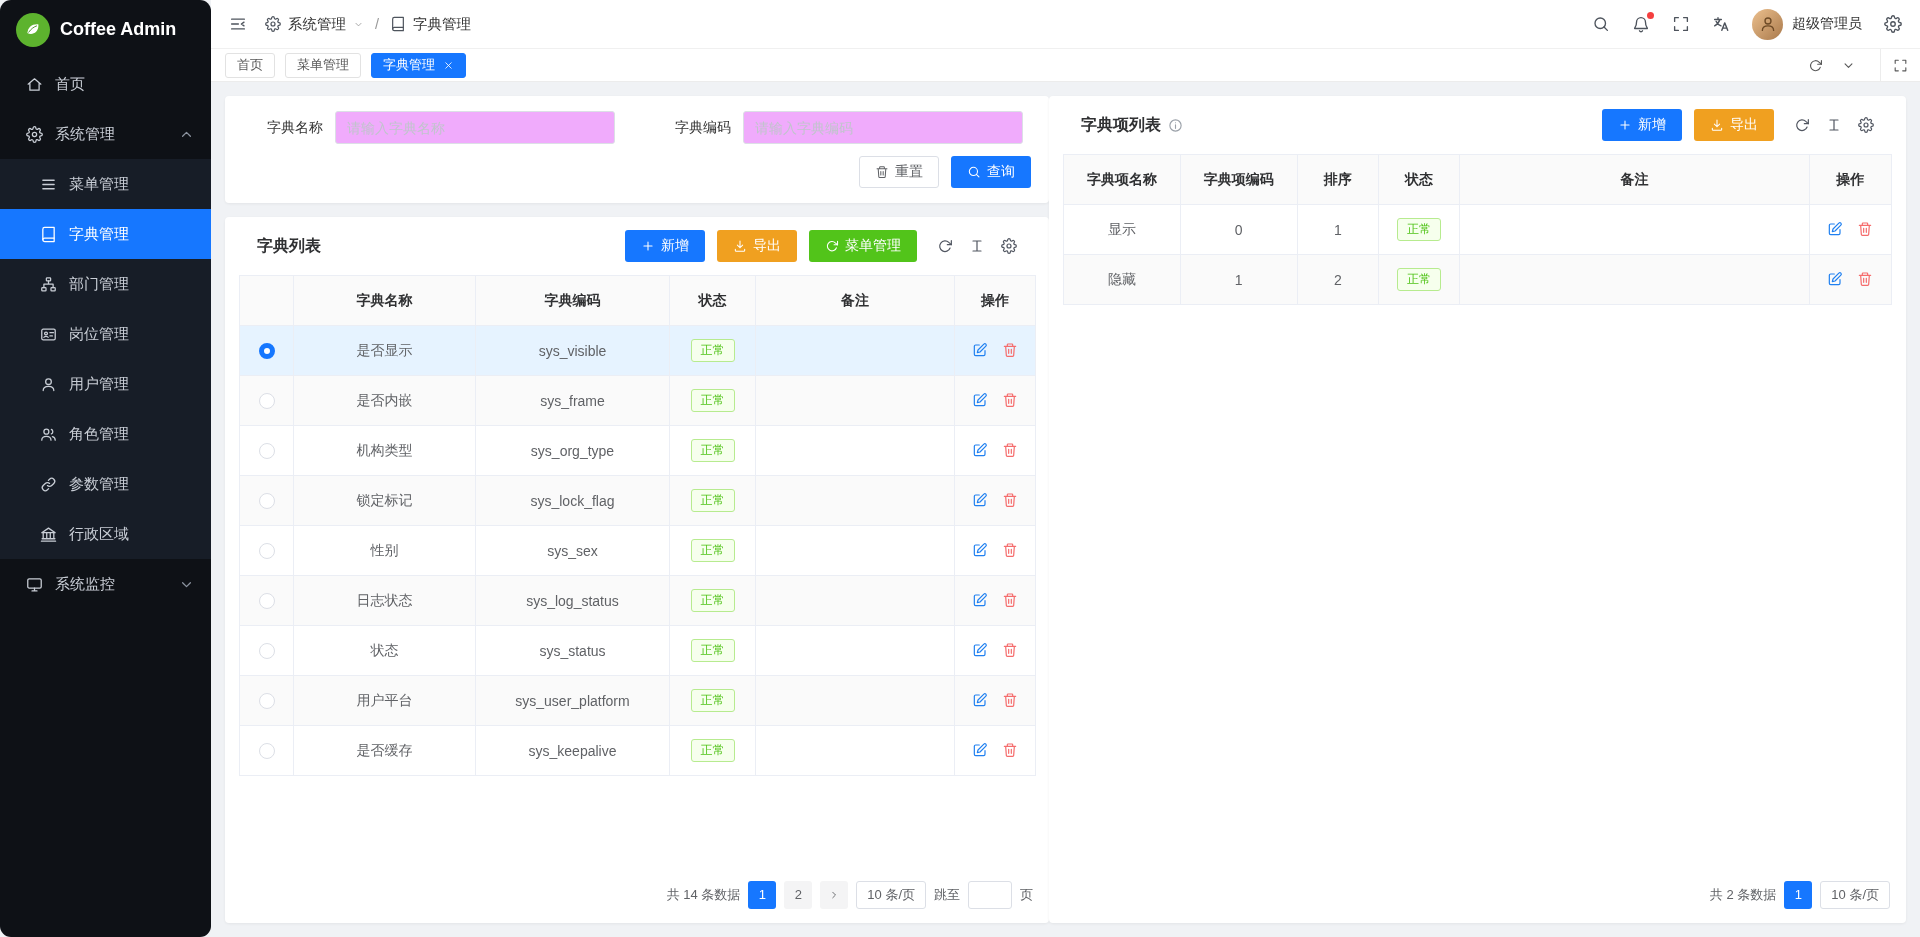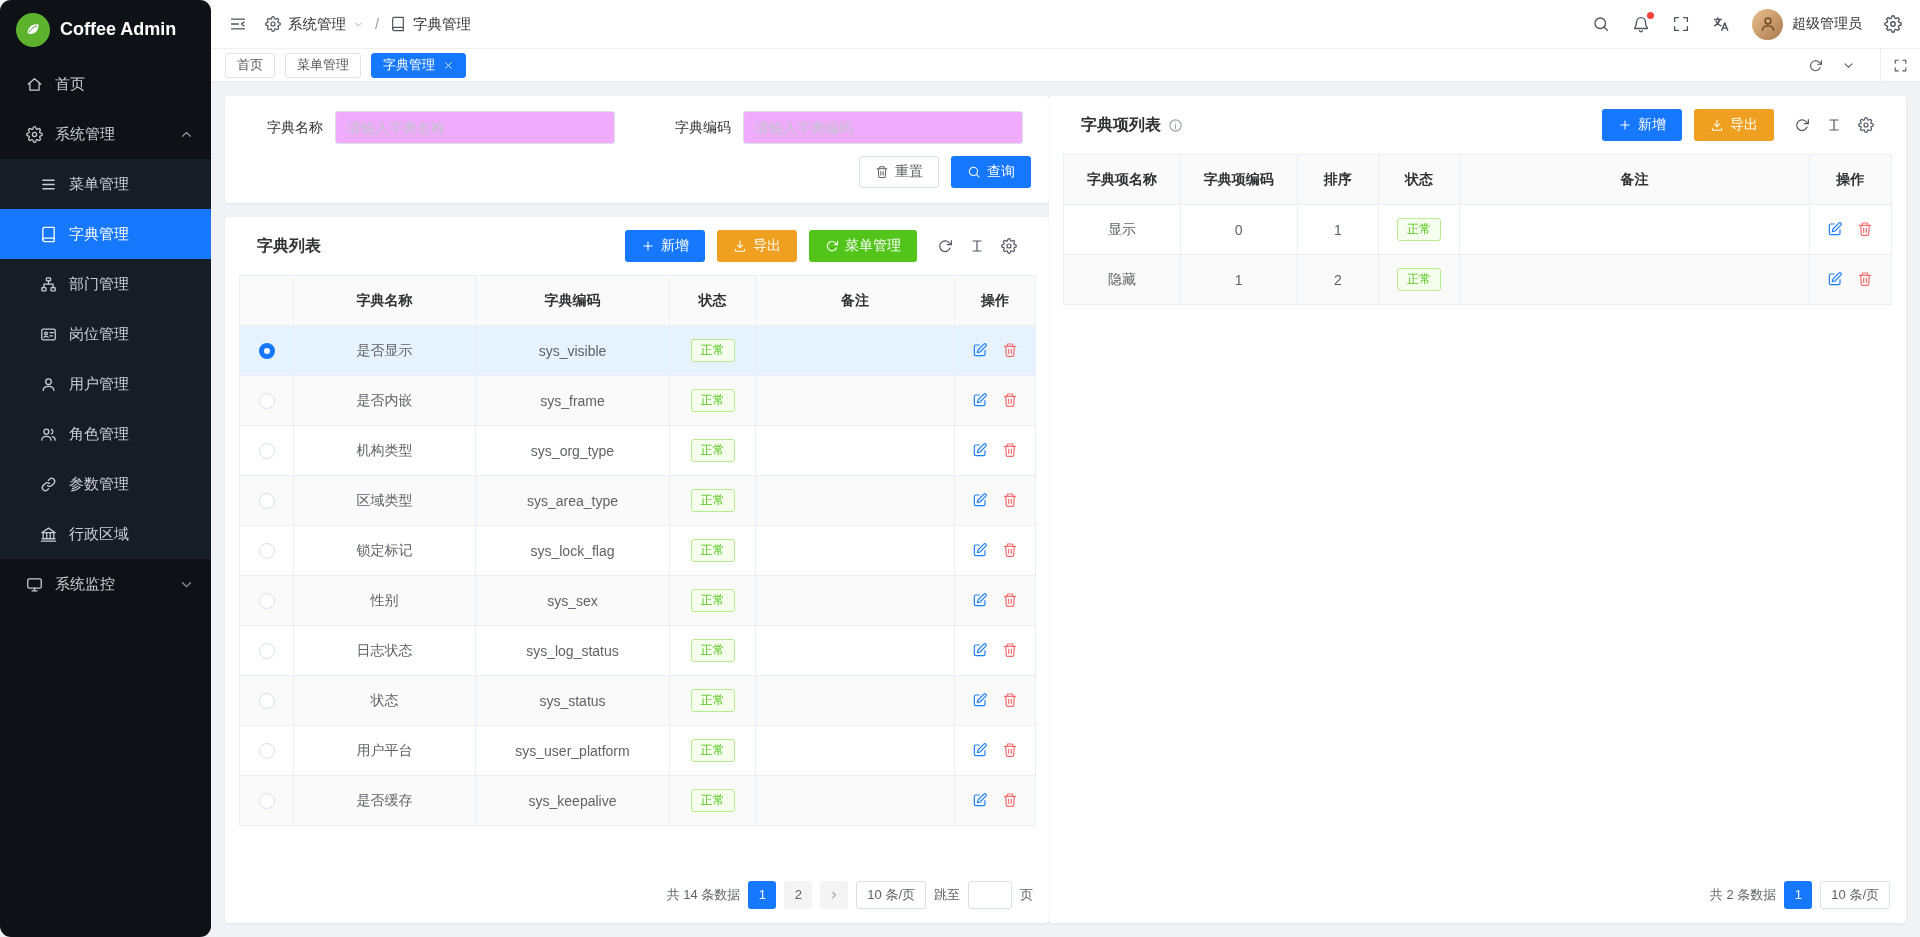--- a/index.html
+++ b/index.html
@@ -493,32 +493,20 @@
                 <td><span class="tag-success">正常</span></td>
                 <td></td>
                 <td class="op-cell"><svg class="ic op-edit">
                       <use href="#i-edit"></use>
                     </svg><svg class="ic op-del">
                       <use href="#i-trash"></use>
                     </svg></td>
               </tr>
               <tr>
                 <td><span class="radio"></span></td>
-                <td>区域类型</td>
-                <td>sys_area_type</td>
-                <td><span class="tag-success">正常</span></td>
-                <td></td>
-                <td class="op-cell"><svg class="ic op-edit">
-                      <use href="#i-edit"></use>
-                    </svg><svg class="ic op-del">
-                      <use href="#i-trash"></use>
-                    </svg></td>
-              </tr>
-              <tr>
-                <td><span class="radio"></span></td>
                 <td>锁定标记</td>
                 <td>sys_lock_flag</td>
                 <td><span class="tag-success">正常</span></td>
                 <td></td>
                 <td class="op-cell"><svg class="ic op-edit">
                       <use href="#i-edit"></use>
                     </svg><svg class="ic op-del">
                       <use href="#i-trash"></use>
                     </svg></td>
               </tr>

